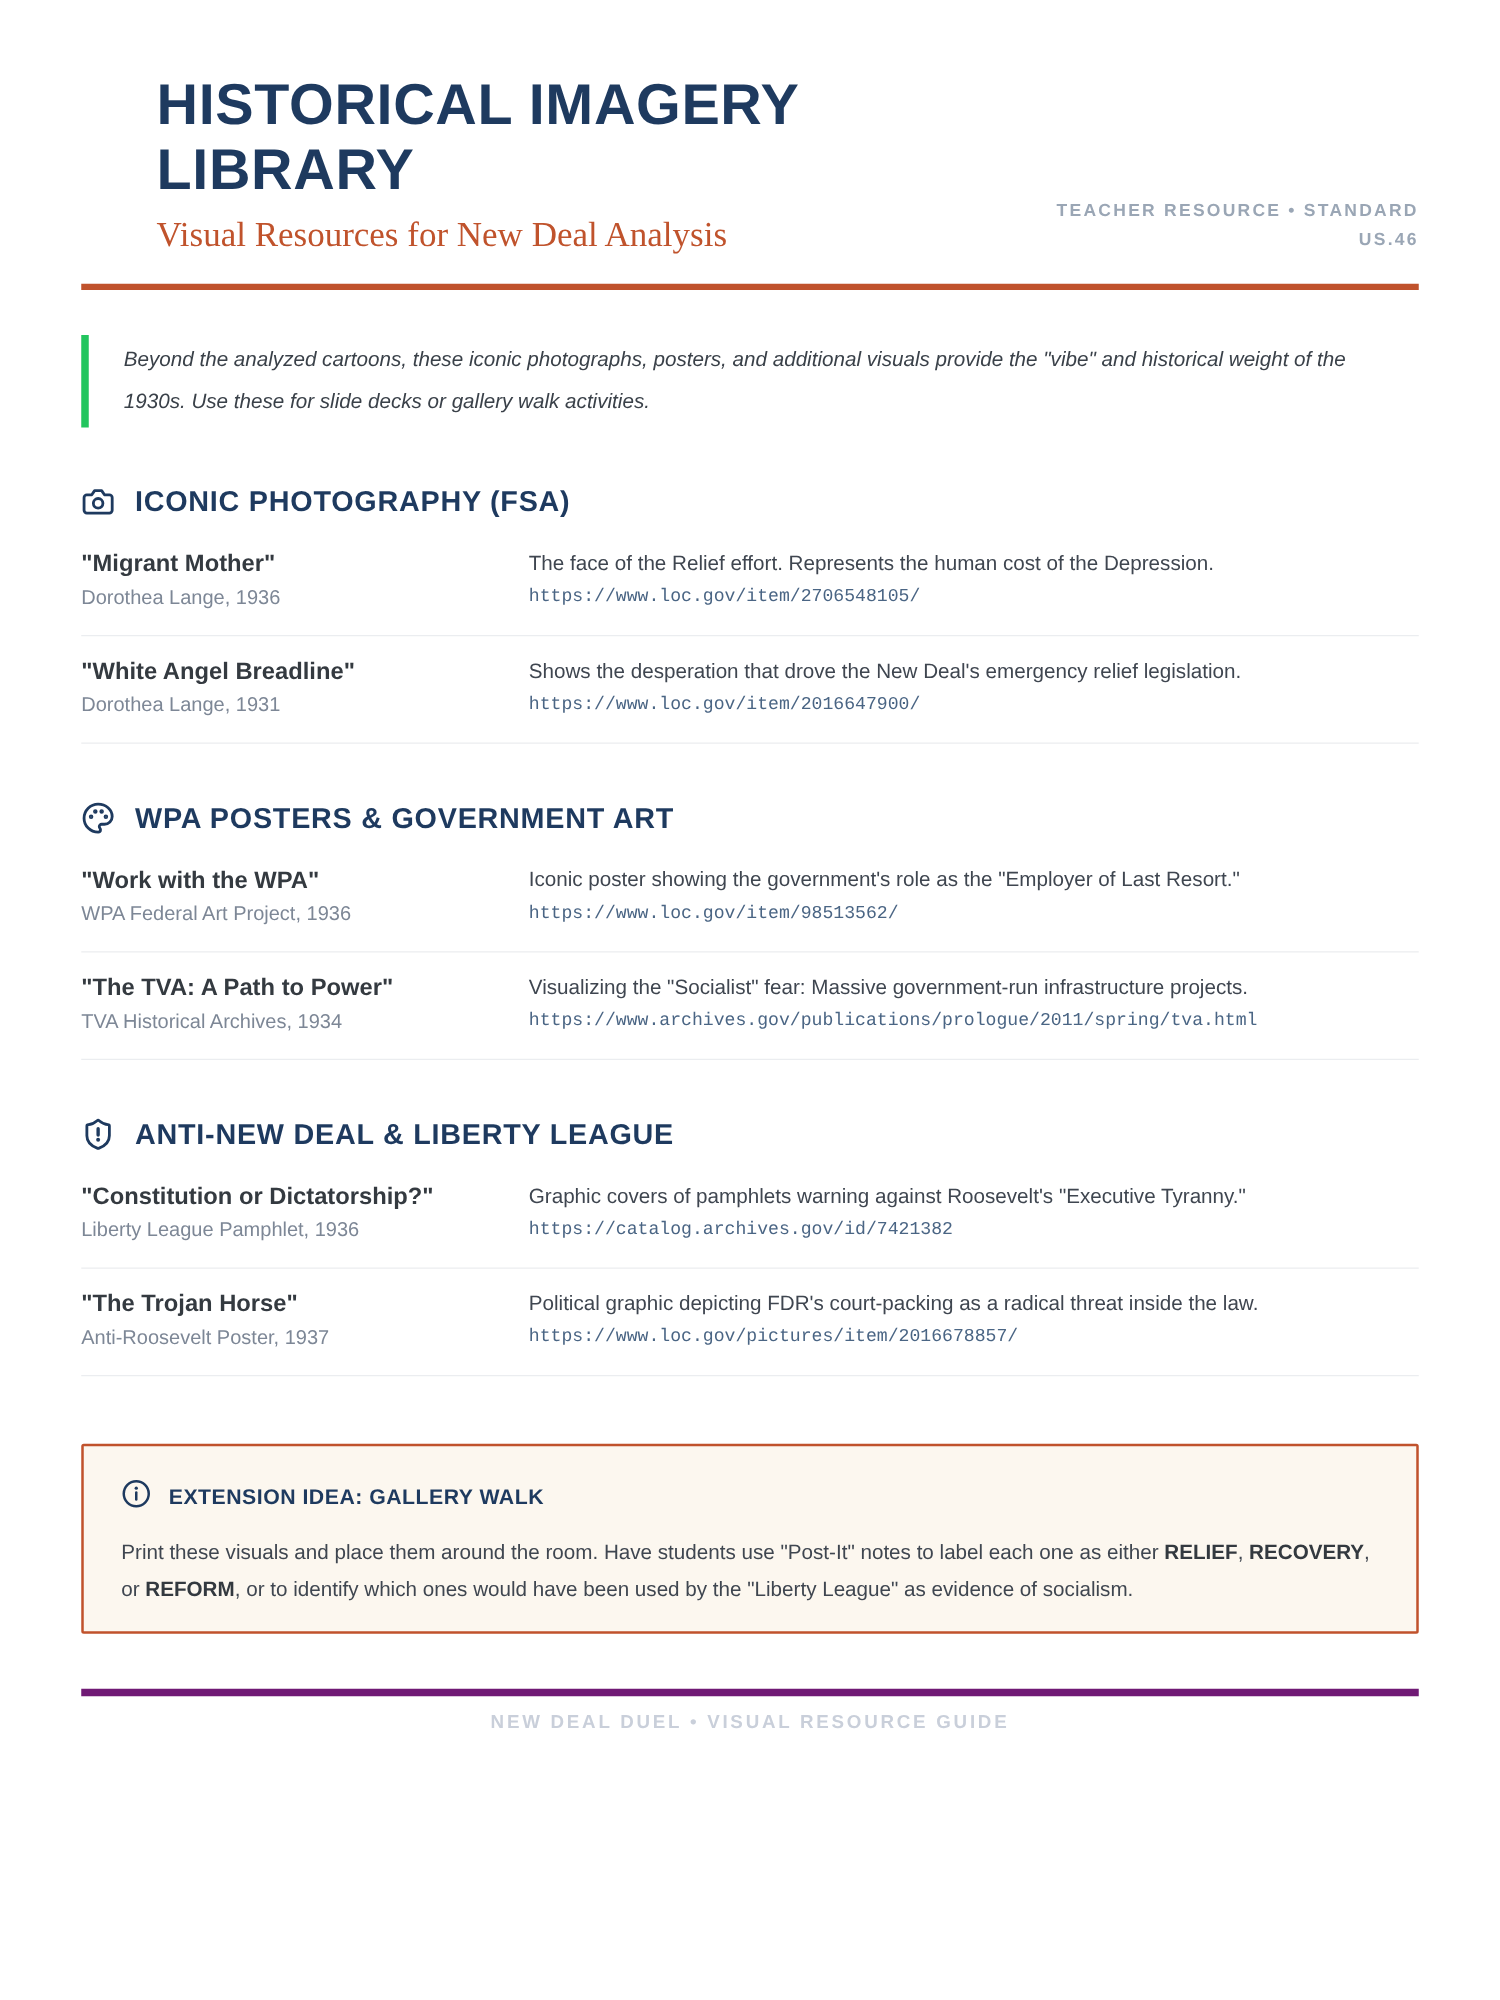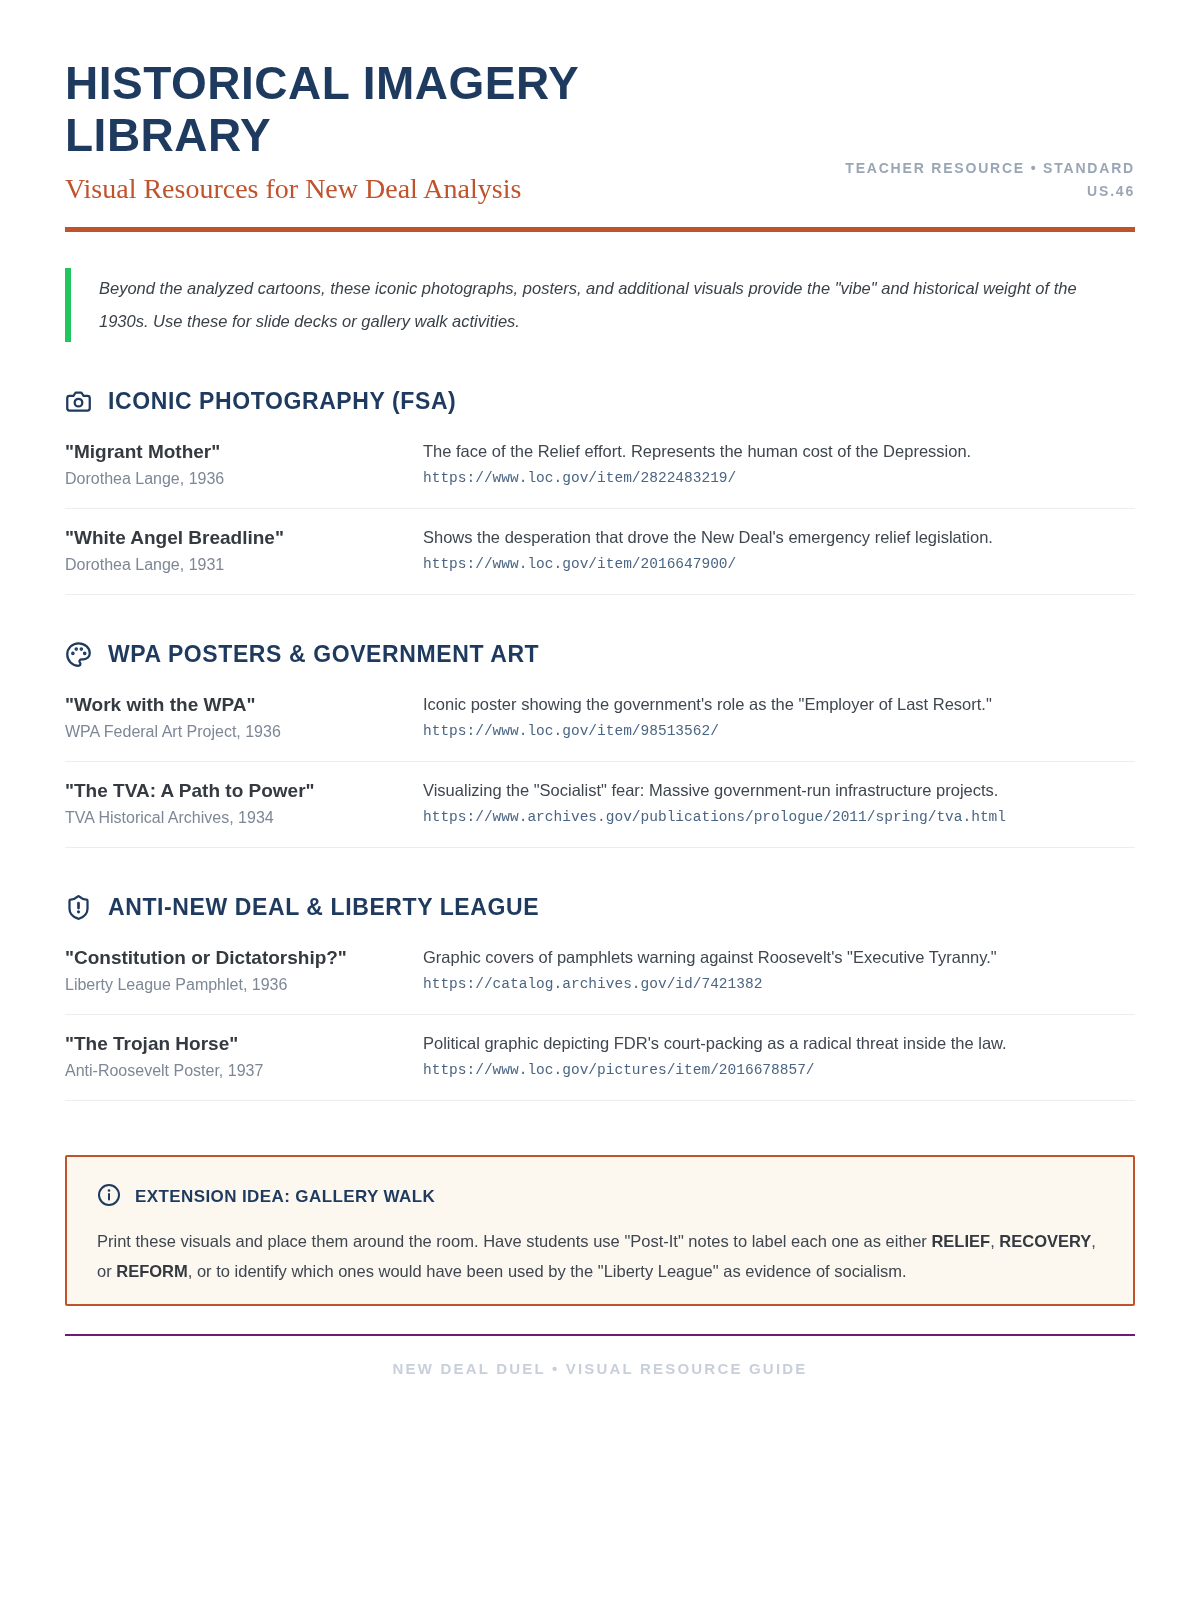--- a/index.html
+++ b/index.html
@@ -1,21 +1,21 @@
 <!DOCTYPE html>
 <html><head>
 <meta charset="utf-8">
 <style>
   * { margin:0; padding:0; box-sizing:border-box; }
   html,body { background:#ffffff; }
   body { font-family:"Liberation Sans", sans-serif; }
   .page { width:1200px; height:1600px; margin:0 auto; padding:58px 65px 0; position:relative; background:#fff; }
 
   
-  .header { display:flex; justify-content:space-between; align-items:flex-end; }
+  .header { display:flex; justify-content:flex-end; align-items:flex-end; }
   .page-title { font-size:46px; line-height:1.12; font-weight:800; color:#1e3a5f; letter-spacing:0.5px; max-width:720px; }
   .page-subtitle { margin-top:12px; font-family:"Liberation Serif", serif; font-size:28px; color:#c0532c; }
   .header-meta { text-align:right; font-size:14px; font-weight:700; letter-spacing:1.8px; color:#9aa6b5; line-height:1.65; padding-bottom:2px; white-space:nowrap; }
   .accent-rule { height:5px; background:#c0522c; margin-top:22px; }
 
   
   .intro-quote { margin-top:36px; border-left:6px solid #22c55e; padding:4px 0 4px 28px; font-style:italic; font-size:16.5px; line-height:2.0; color:#3a4149; max-width:1060px; }
 
   
   .section { margin-top:46px; }
@@ -31,21 +31,21 @@
   .entry-url { display:inline-block; margin-top:9px; font-family:"Liberation Mono", monospace; font-size:14.5px; color:#4a6584; text-decoration:none; cursor:pointer; }
 
   
   .ext-box { margin-top:54px; border:2px solid #c0522c; background:#fcf7ef; border-radius:2px; padding:26px 30px 18px; }
   .ext-title-row { display:flex; align-items:center; gap:14px; }
   .ext-title { font-size:17px; font-weight:700; color:#1e3a5f; letter-spacing:0.4px; }
   .ext-body { margin-top:16px; font-size:16.5px; line-height:1.8; color:#3f4650; max-width:1010px; }
   .ext-body strong { color:#33393f; }
 
   
-  .footer { margin-top:28px; border-top:2px solid #701a75; padding-top:24px; text-align:center; }
+  .footer { margin-top:44px; border-top:6px solid #701a75; padding-top:12px; text-align:center; }
   .footer-text { font-size:15px; font-weight:700; letter-spacing:2.2px; color:#c9cfda; }
 </style>
 </head>
 <body>
 
 <div class="page">
 
   <header class="header">
     <div class="header-left">
       <h1 class="page-title">HISTORICAL IMAGERY LIBRARY</h1>
@@ -74,21 +74,21 @@
       <span>ICONIC PHOTOGRAPHY (FSA)</span>
     </h2>
     <div class="entries">
       <div class="entry">
         <div class="entry-left">
           <div class="entry-title">"Migrant Mother"</div>
           <div class="entry-credit">Dorothea Lange, 1936</div>
         </div>
         <div class="entry-right">
           <div class="entry-desc">The face of the Relief effort. Represents the human cost of the Depression.</div>
-          <a class="entry-url">https://www.loc.gov/item/2822483219/</a>
+          <a class="entry-url">https://www.loc.gov/item/2706548105/</a>
         </div>
       </div>
       <div class="entry">
         <div class="entry-left">
           <div class="entry-title">"White Angel Breadline"</div>
           <div class="entry-credit">Dorothea Lange, 1931</div>
         </div>
         <div class="entry-right">
           <div class="entry-desc">Shows the desperation that drove the New Deal's emergency relief legislation.</div>
           <a class="entry-url">https://www.loc.gov/item/2016647900/</a>

